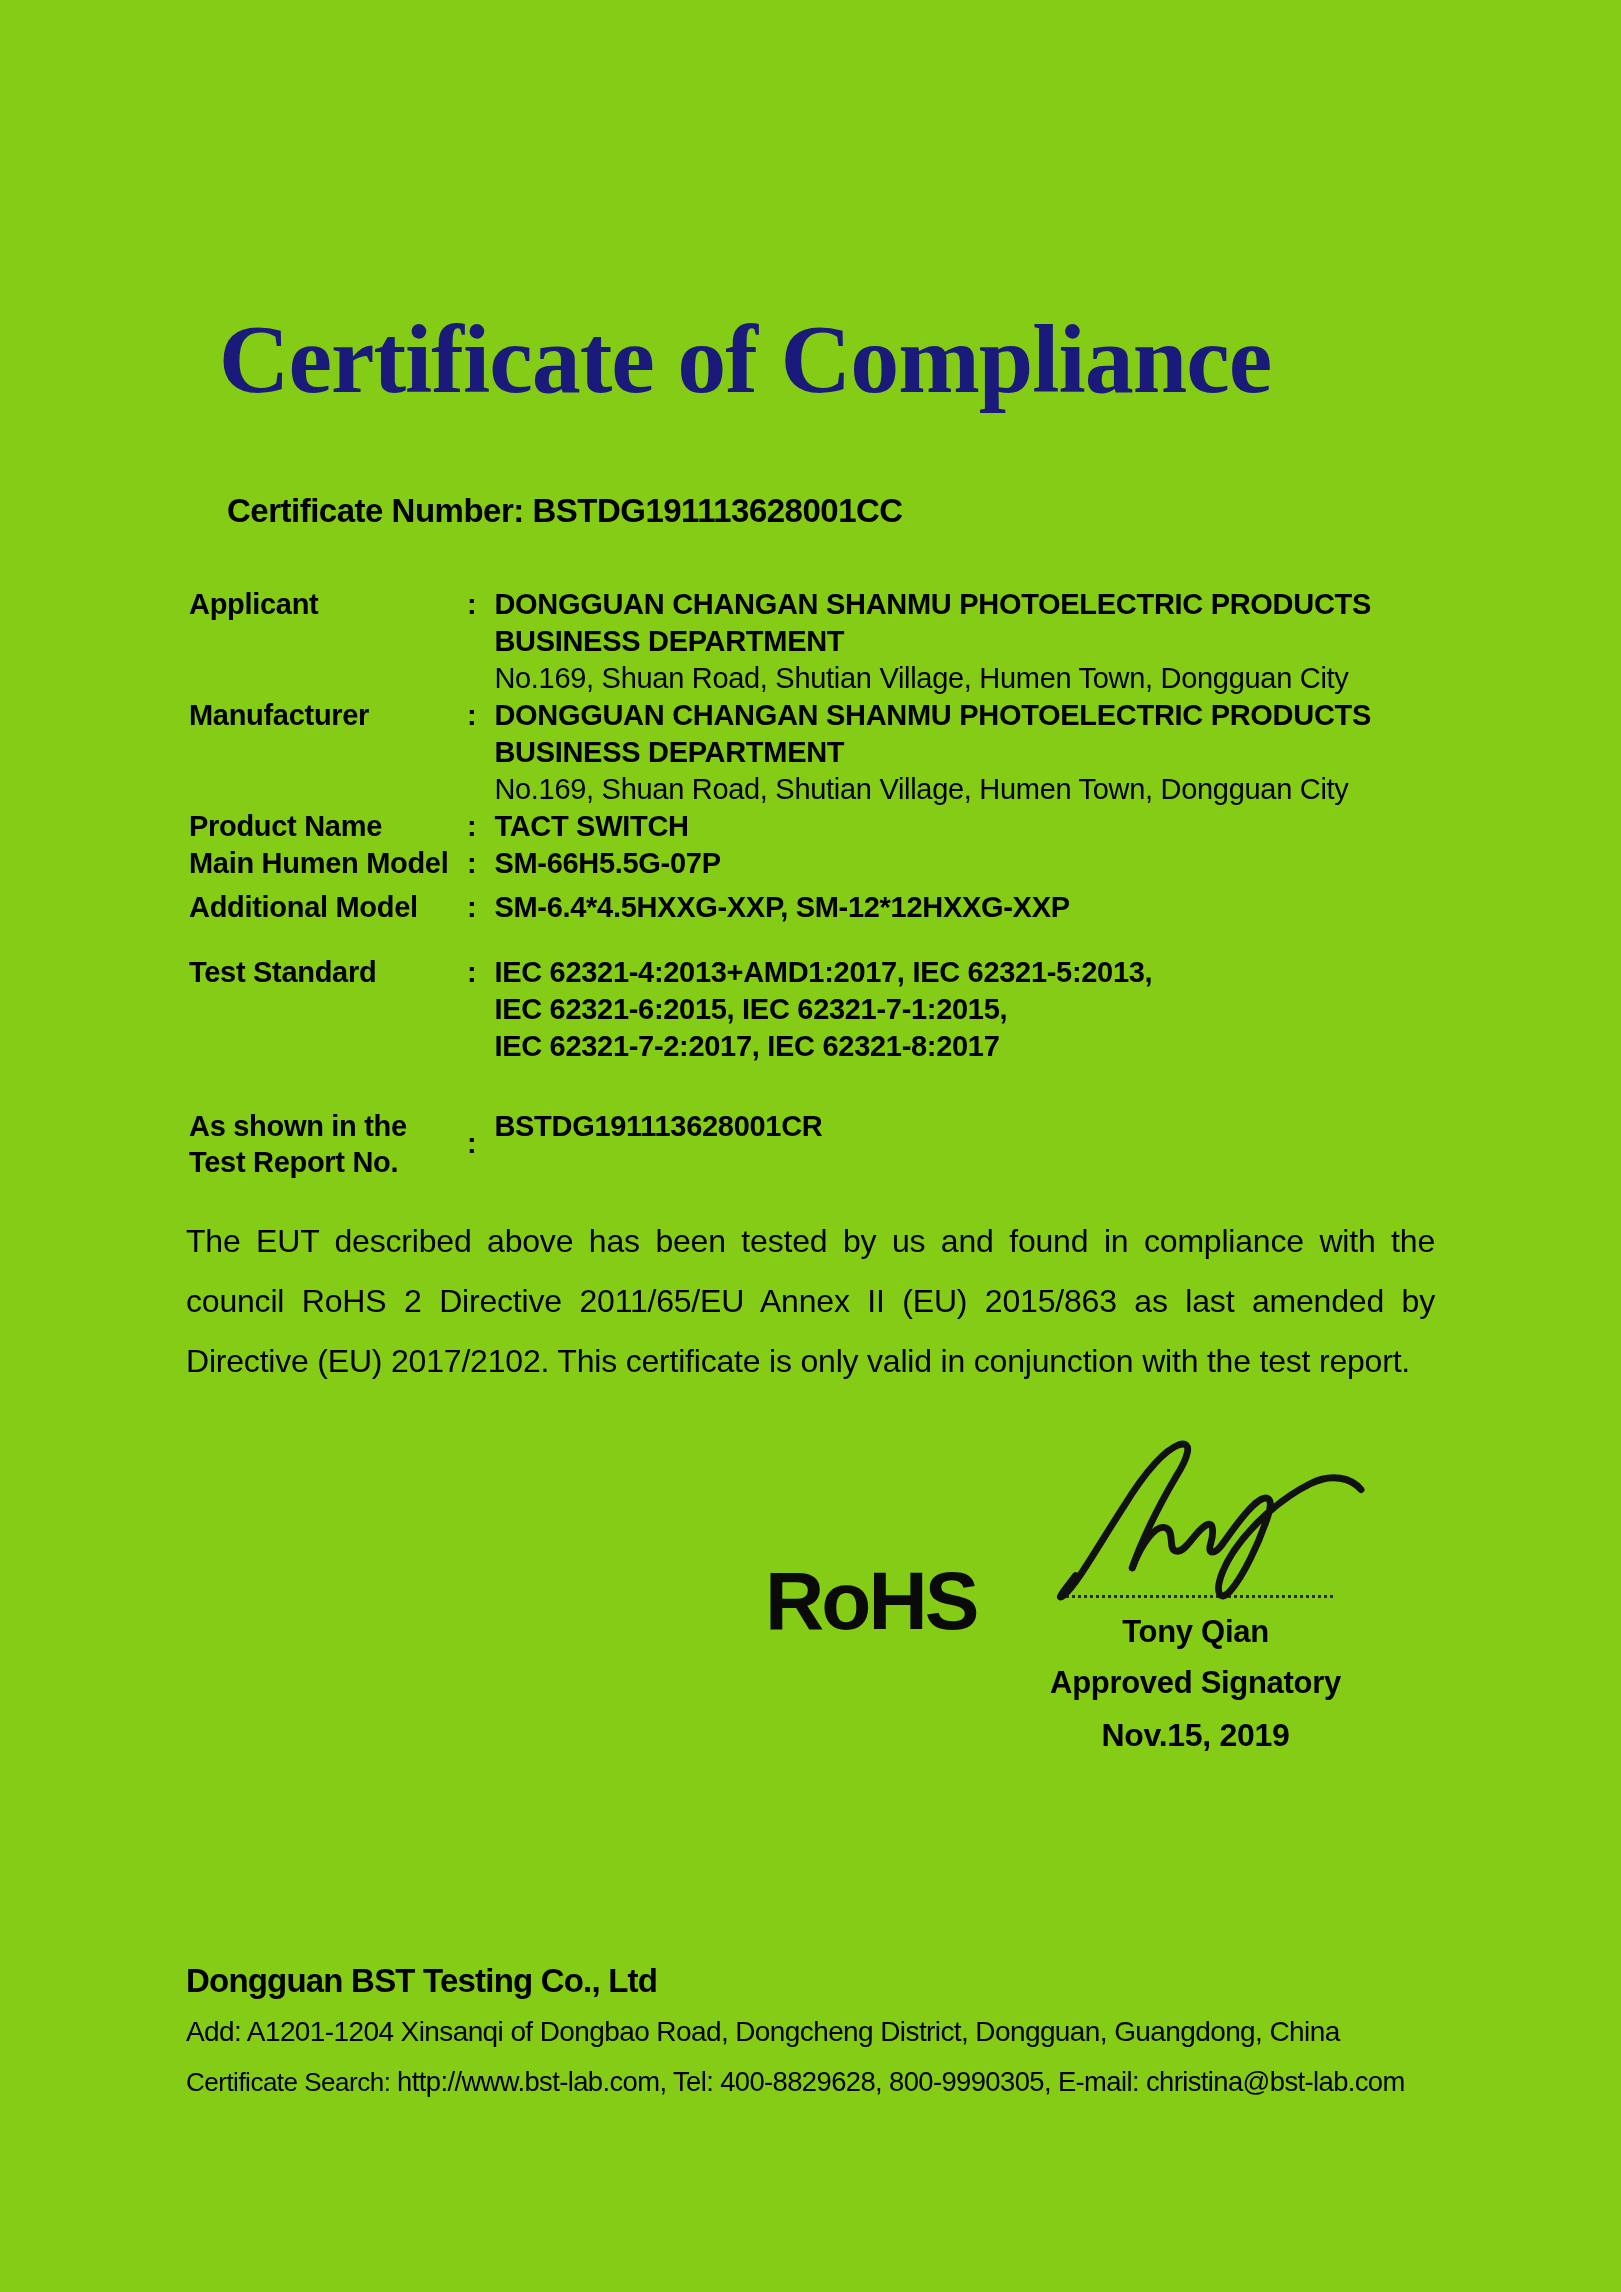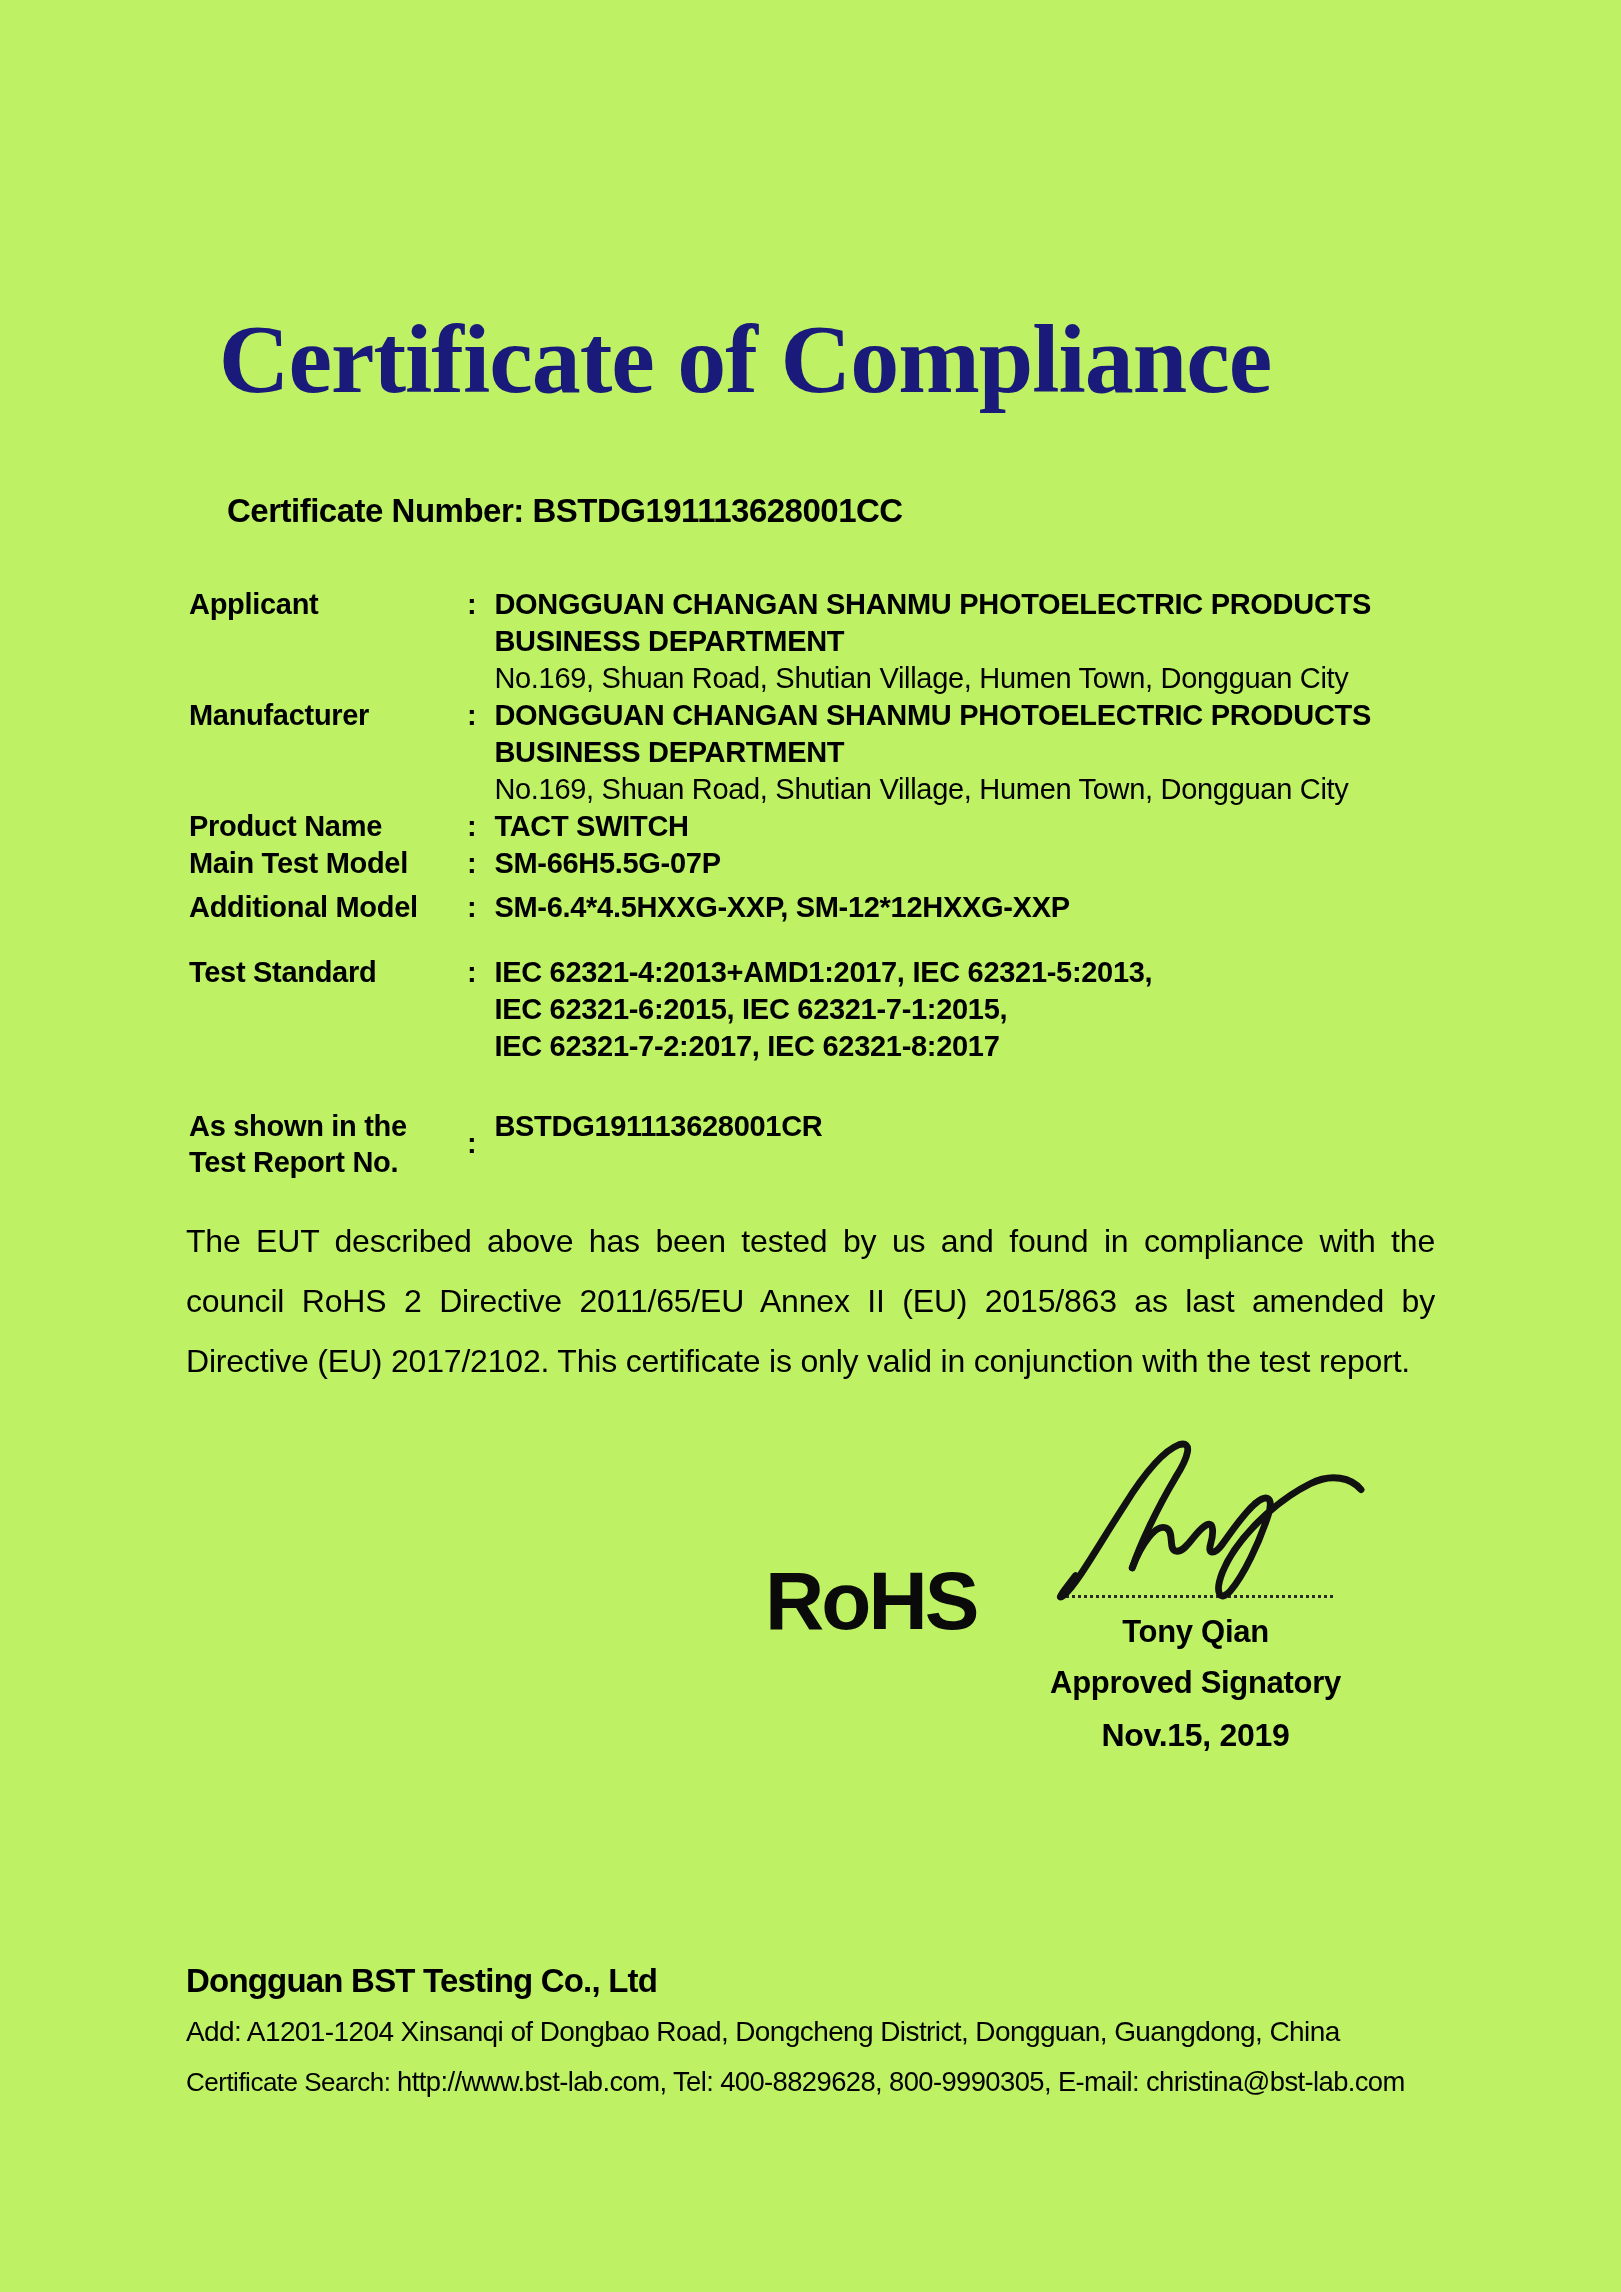--- a/index.html
+++ b/index.html
@@ -1,20 +1,20 @@
 <!DOCTYPE html>
 <html style="--title-color: #1a1a7a;"><head>
 <meta charset="utf-8">
 <style>
   html,body { margin:0; padding:0; background:#888; }
   .page {
     position:relative;
     width:1621px; height:2293px;
     margin:0 auto;
-    background:#bef264;
+    background:#84cc16;
     font-family:"Liberation Sans", sans-serif;
     color:#000;
     overflow:hidden;
   }
 
   
   .doc-title {
     position:absolute;
     top:306px; left:59px;
     width:1372px;
@@ -137,21 +137,21 @@
       </div>
     </div>
 
     <div class="row">
       <div class="label">Product Name</div>
       <div class="colon">:</div>
       <div class="value b">TACT SWITCH</div>
     </div>
 
     <div class="row">
-      <div class="label">Main Test Model</div>
+      <div class="label">Main Humen Model</div>
       <div class="colon">:</div>
       <div class="value b">SM-66H5.5G-07P</div>
     </div>
 
     <div class="row row-additional">
       <div class="label">Additional Model</div>
       <div class="colon">:</div>
       <div class="value b">SM-6.4*4.5HXXG-XXP, SM-12*12HXXG-XXP</div>
     </div>
 

